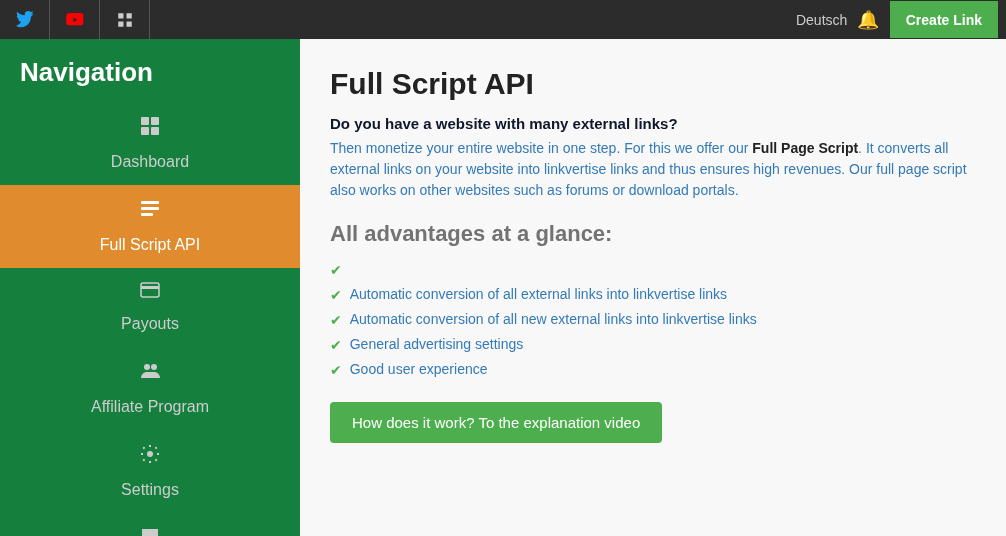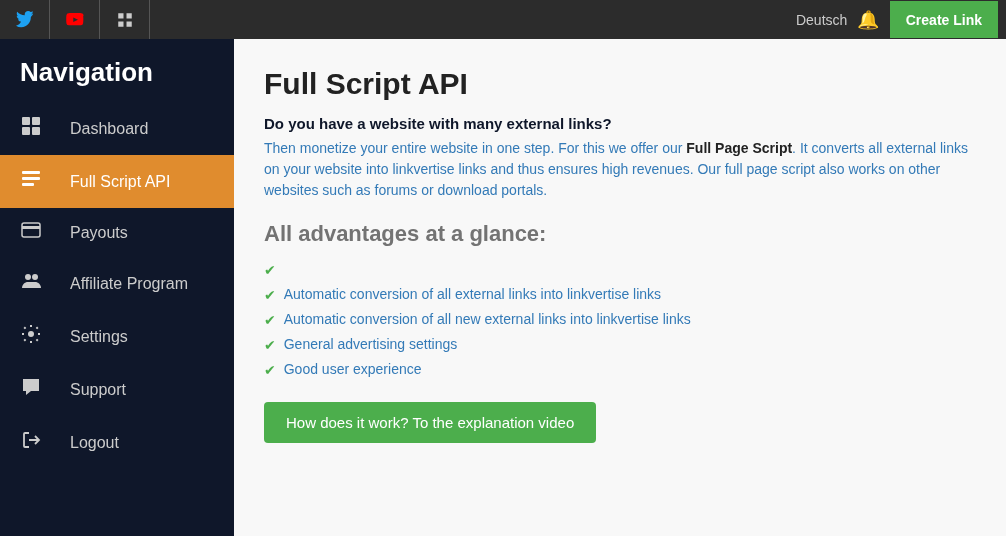--- a/index.html
+++ b/index.html
@@ -64,41 +64,42 @@
 
     
     .main-layout {
       display: flex;
       flex: 1;
       overflow: hidden;
     }
 
     
     .sidebar {
-      width: 234px;
-      background: #0f172a;
+      width: 300px;
+      background: #15803d;
       color: #fff;
       flex-shrink: 0;
       overflow-y: auto;
     }
     .sidebar-title {
       font-size: 26px;
       font-weight: bold;
       color: #fff;
       padding: 18px 20px 14px 20px;
     }
     .nav-item {
       display: flex;
       align-items: center;
       padding: 14px 20px;
       color: #ccc;
       font-size: 16px;
       cursor: pointer;
-      gap: 28px;
+      gap: 12px;
       text-decoration: none;
+      flex-direction: column;
     }
     .nav-item.active {
       background: #e08c2e;
       color: #fff;
     }
     .nav-item .nav-icon {
       font-size: 18px;
       width: 22px;
       text-align: center;
     }

